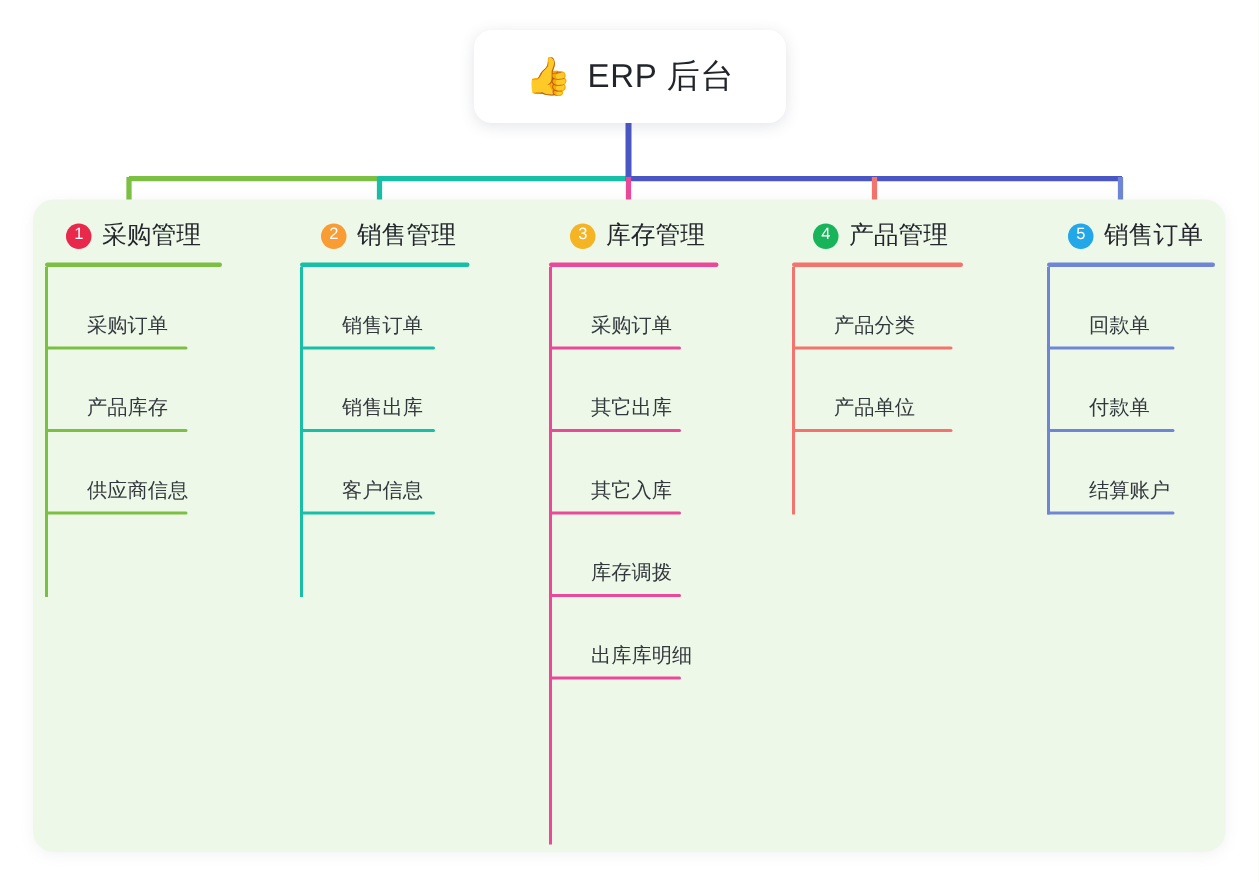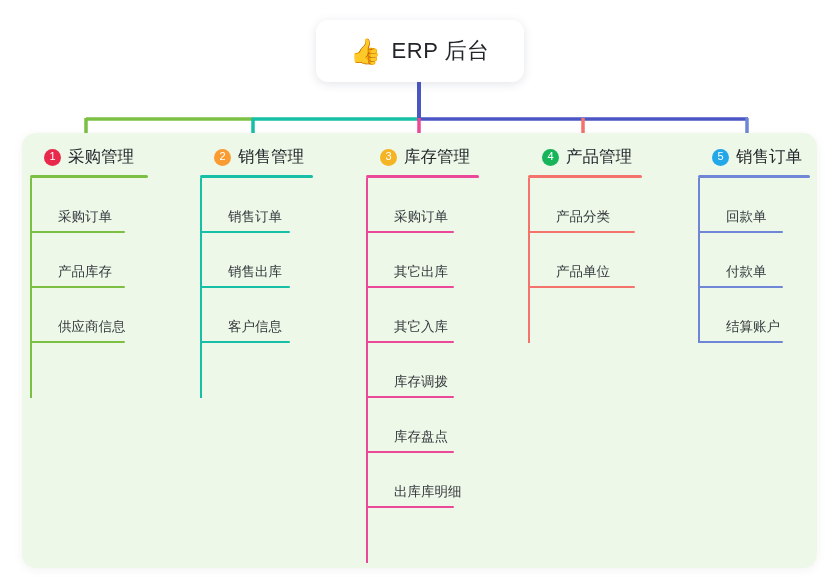--- a/index.html
+++ b/index.html
@@ -147,24 +147,20 @@
           </div>
           <div class="item">
             <span class="item-label">其它入库</span>
             <div class="item-rule" style="background: rgb(236, 72, 153); width: 88px;"></div>
           </div>
           <div class="item">
             <span class="item-label">库存调拨</span>
             <div class="item-rule" style="background: rgb(236, 72, 153); width: 88px;"></div>
           </div>
           <div class="item">
-            <span class="item-label">库存盘点</span>
-            <div class="item-rule" style="background: rgb(236, 72, 153); width: 88px;"></div>
-          </div>
-          <div class="item">
             <span class="item-label">出库库明细</span>
             <div class="item-rule" style="background: rgb(236, 72, 153); width: 88px;"></div>
           </div>
         </div>
       </div>
       <div class="col" style="left: 528px; width: 170px;">
         <div class="col-head">
           <span class="badge" style="background: rgb(24, 180, 90);">4</span>
           <span class="col-title">产品管理</span>
         </div>

